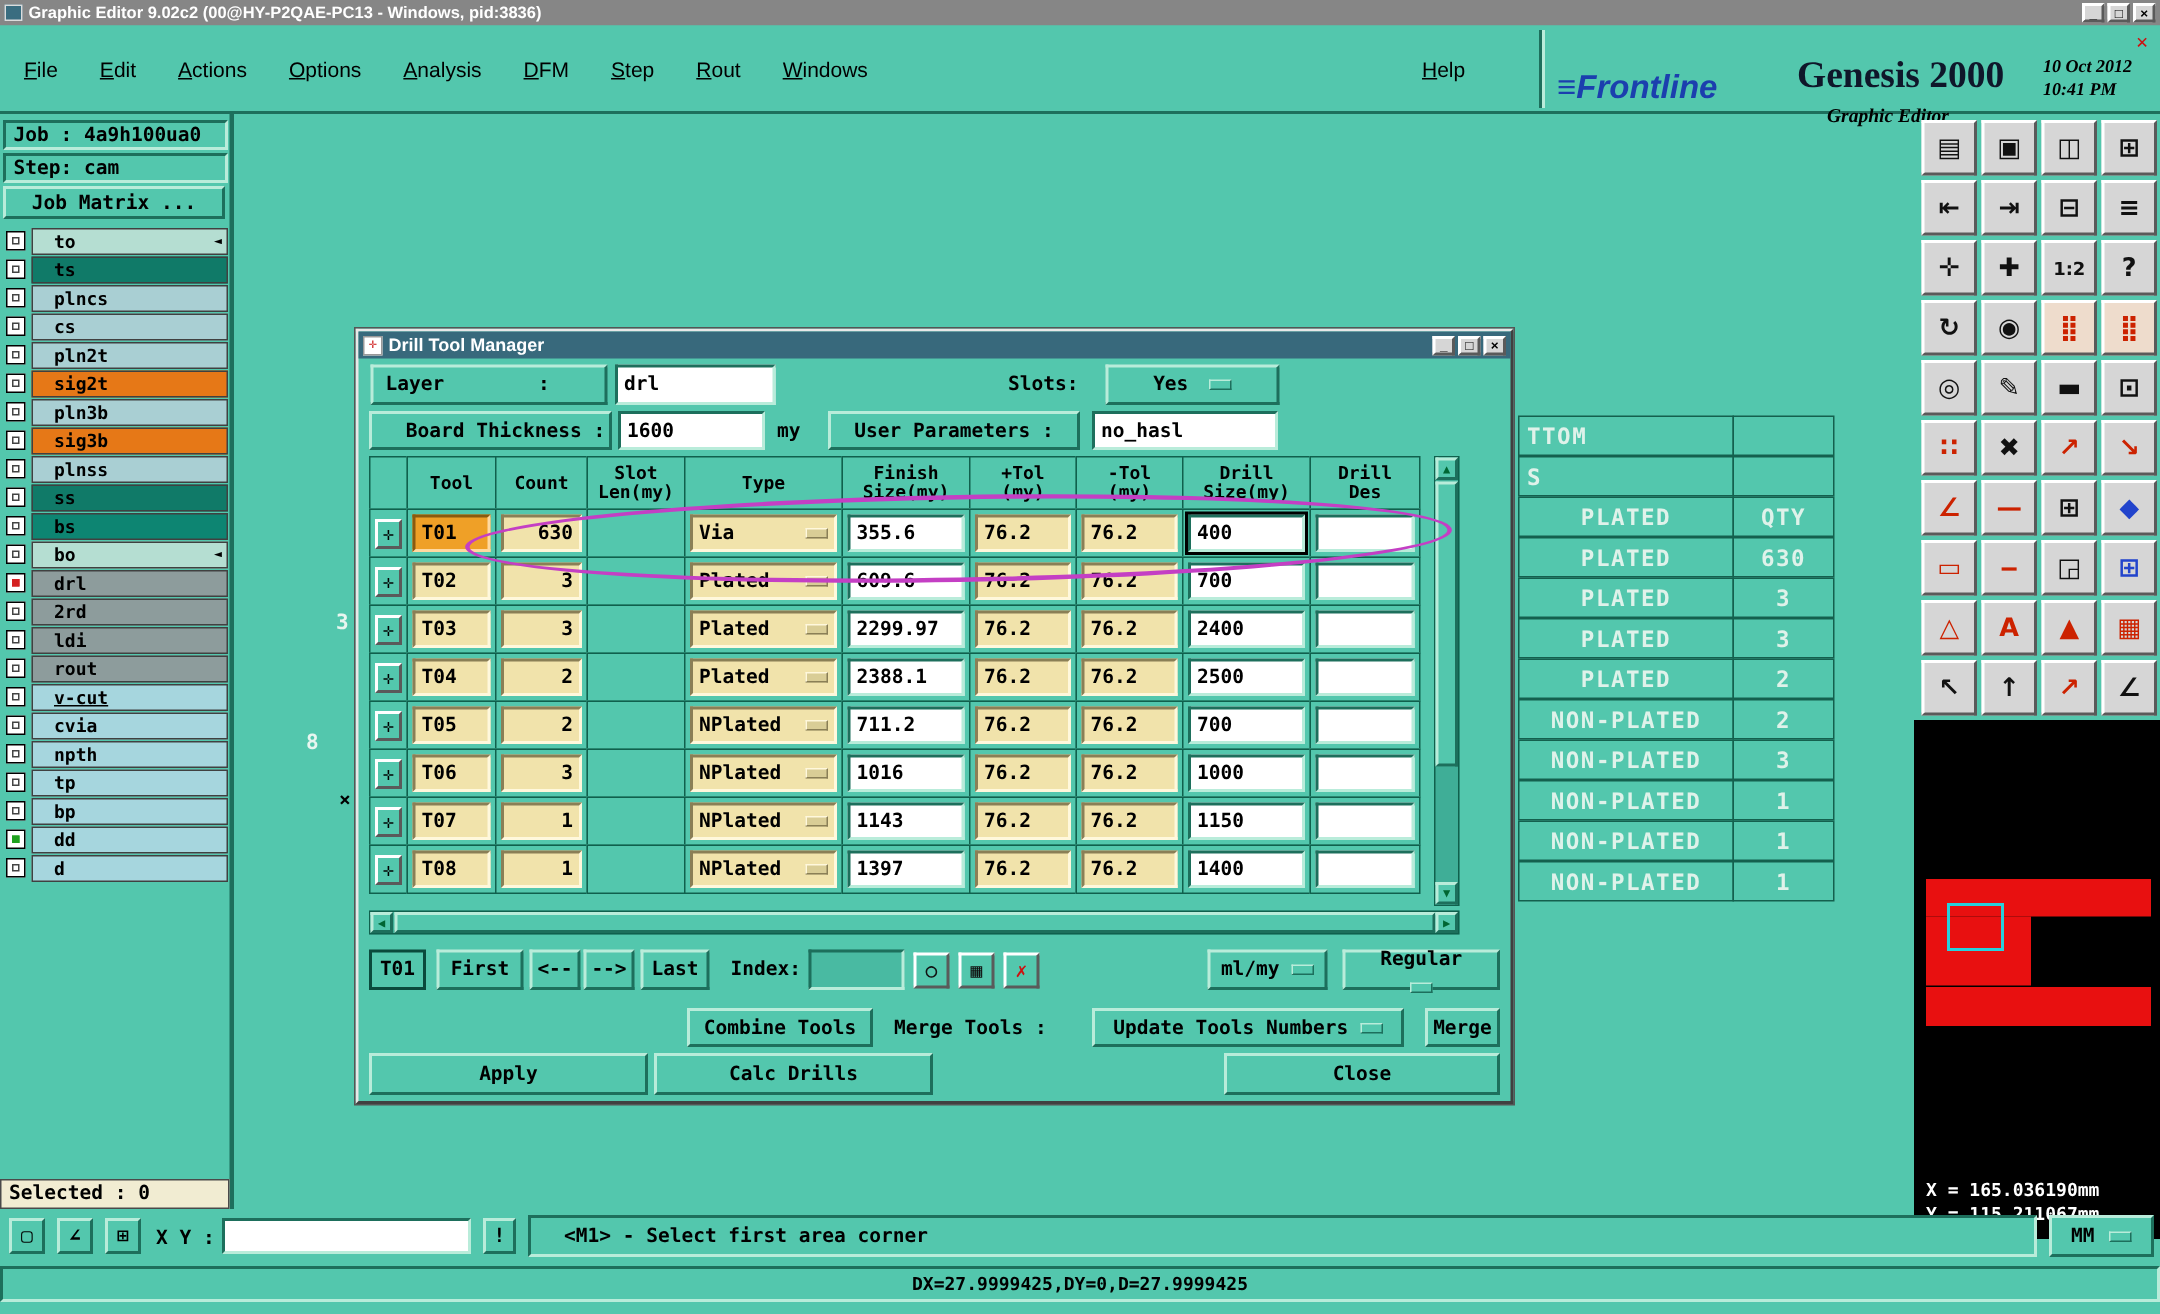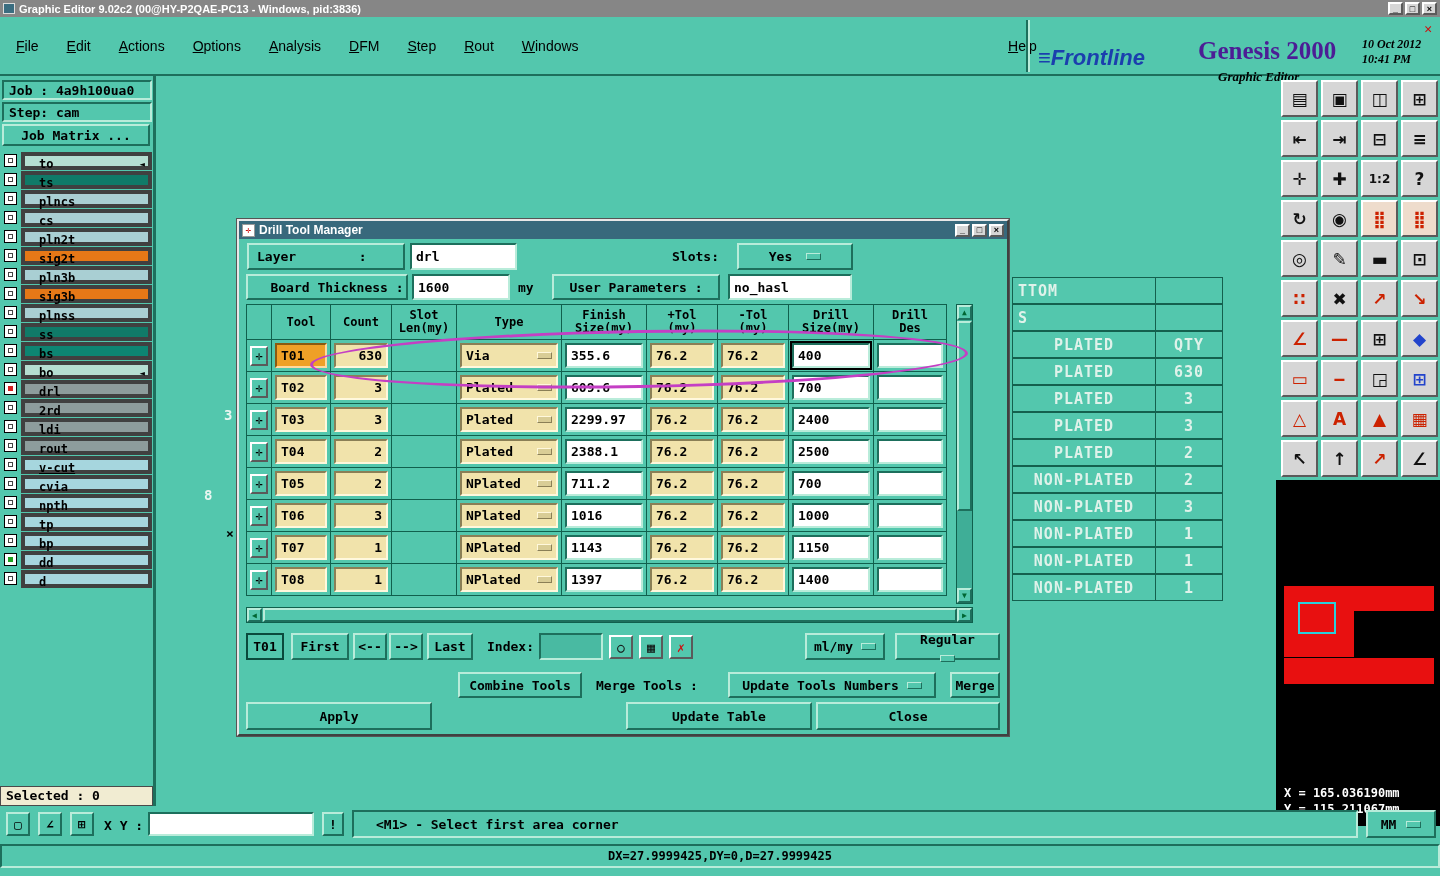--- a/index.html
+++ b/index.html
@@ -16,32 +16,32 @@
 
 #titlebar{left:0;top:0;width:1440px;height:17px;background:#868686;display:flex;align-items:center;gap:4px;padding:0 3px;position:absolute;}
 #titlebar .ttl{flex:1;color:#fff;font:bold 11px "Liberation Sans",sans-serif;}
 .winbtn{width:15px;height:13px;font:bold 9px "Liberation Sans",sans-serif;display:flex;align-items:center;justify-content:center;}
 
 #menubar{left:0;top:17px;width:1440px;height:59px;background:#53c7ad;border-bottom:2px solid #1d6f5c;position:absolute;}
 #menu-items{position:absolute;left:16px;top:21px;display:flex;gap:28px;font:14px "Liberation Sans",sans-serif;}
 .menu-item{cursor:default;}
 #menubar .vsep{position:absolute;left:1026px;top:3px;width:3px;height:52px;border-left:2px solid #1d6f5c;border-right:2px solid #b9ecda;}
 #brand-frontline{position:absolute;left:1038px;top:28px;font:italic bold 22px "Liberation Sans",sans-serif;color:#1b3fae;}
-#brand-product{position:absolute;left:1198px;top:20px;font:bold 25px "Liberation Serif",serif;color:#4c1d95;text-align:right;}
+#brand-product{position:absolute;left:1198px;top:20px;font:bold 25px "Liberation Serif",serif;color:#0f172a;text-align:right;}
 #brand-sub{position:absolute;left:1218px;top:52px;font:italic bold 13px "Liberation Serif",serif;}
 #brand-date{position:absolute;left:1362px;top:20px;font:italic bold 12px "Liberation Serif",serif;white-space:pre-line;line-height:15px;}
 #menubar-close{position:absolute;right:8px;top:4px;color:#cc1111;font-weight:bold;font-size:13px;}
-#help-menu{position:absolute;left:1008px;top:21px;font:14px "Liberation Sans",sans-serif;}
+#help-menu{position:absolute;left:948px;top:21px;font:14px "Liberation Sans",sans-serif;}
 
 #left-border{left:153px;top:76px;width:3px;height:730px;background:#1d6f5c;position:absolute;}
 .jobbar{left:2px;width:150px;height:20px;display:flex;align-items:center;padding-left:5px;font-weight:bold;font-size:13px;position:absolute;background:#53c7ad;}
 .layer-row{position:absolute;left:0;width:153px;height:19px;}
 .layer-cb{position:absolute;left:4px;top:2px;width:13px;height:13px;background:#fff;border:1px solid #000;}
 .layer-cb .inner{position:absolute;left:3px;top:3px;width:5px;height:5px;border:1px solid #444;}
-.layer-chip{position:absolute;left:21px;top:0;width:131px;height:18px;border:4px solid #404040;font-size:12px;font-weight:bold;line-height:16px;padding-left:14px;display:flex;gap:40px;}
+.layer-chip{position:absolute;left:21px;top:0;width:131px;height:18px;border:1px solid #404040;font-size:12px;font-weight:bold;line-height:16px;padding-left:14px;display:flex;gap:40px;}
 .layer-chip .mk{margin-left:auto;margin-right:3px;font-size:9px;line-height:16px;}
 
 .tbn{position:absolute;width:37px;height:37px;display:flex;align-items:center;justify-content:center;font-size:17px;font-weight:bold;font-family:"DejaVu Sans",sans-serif;}
 
 #blackpane{left:1276px;top:480px;width:164px;height:346px;background:#000;position:absolute;}
 #blackpane .red{position:absolute;background:#e81010;}
 #blackpane .cy{position:absolute;border:2px solid #28d0dc;}
 .coord{position:absolute;left:8px;color:#fff;font-weight:bold;font-size:12px;}
 
 #bg-table{left:1012px;top:277px;width:212px;position:absolute;}
@@ -764,21 +764,21 @@
 
   <div class="btn raised dgl" style="left:219px;top:451px;width:124px;height:26px;">Combine Tools</div>
   <div class="lbl dgl" style="left:357px;top:457px;">Merge Tools :</div>
   <div class="btn raised dgl" style="left:489px;top:451px;width:208px;height:26px;gap:8px;">
     <span>Update Tools Numbers</span>
       <span class="opt-ind"></span>
   </div>
   <div class="btn raised dgl" style="left:711px;top:451px;width:50px;height:26px;">Merge</div>
 
   <div class="btn raised dgl" style="left:7px;top:481px;width:186px;height:28px;">Apply</div>
-  <div class="btn raised dgl" style="left:387px;top:481px;width:186px;height:28px;">Update Table</div>
+  <div class="btn raised dgl" style="left:197px;top:481px;width:186px;height:28px;">Calc Drills</div>
   <div class="btn raised dgl" style="left:577px;top:481px;width:184px;height:28px;">Close</div>
 </div>
 
 <div class="ellipse" style="left:310px;top:330px;width:658px;height:58px;"></div>
 
 <div id="bottom-icons">
     <div class="btn raised abs" style="left: 6px; top: 812px; width: 24px; height: 24px;">▢</div>
     <div class="btn raised abs" style="left: 38px; top: 812px; width: 24px; height: 24px;">∠</div>
     <div class="btn raised abs" style="left: 70px; top: 812px; width: 24px; height: 24px;">⊞</div>
   </div>

